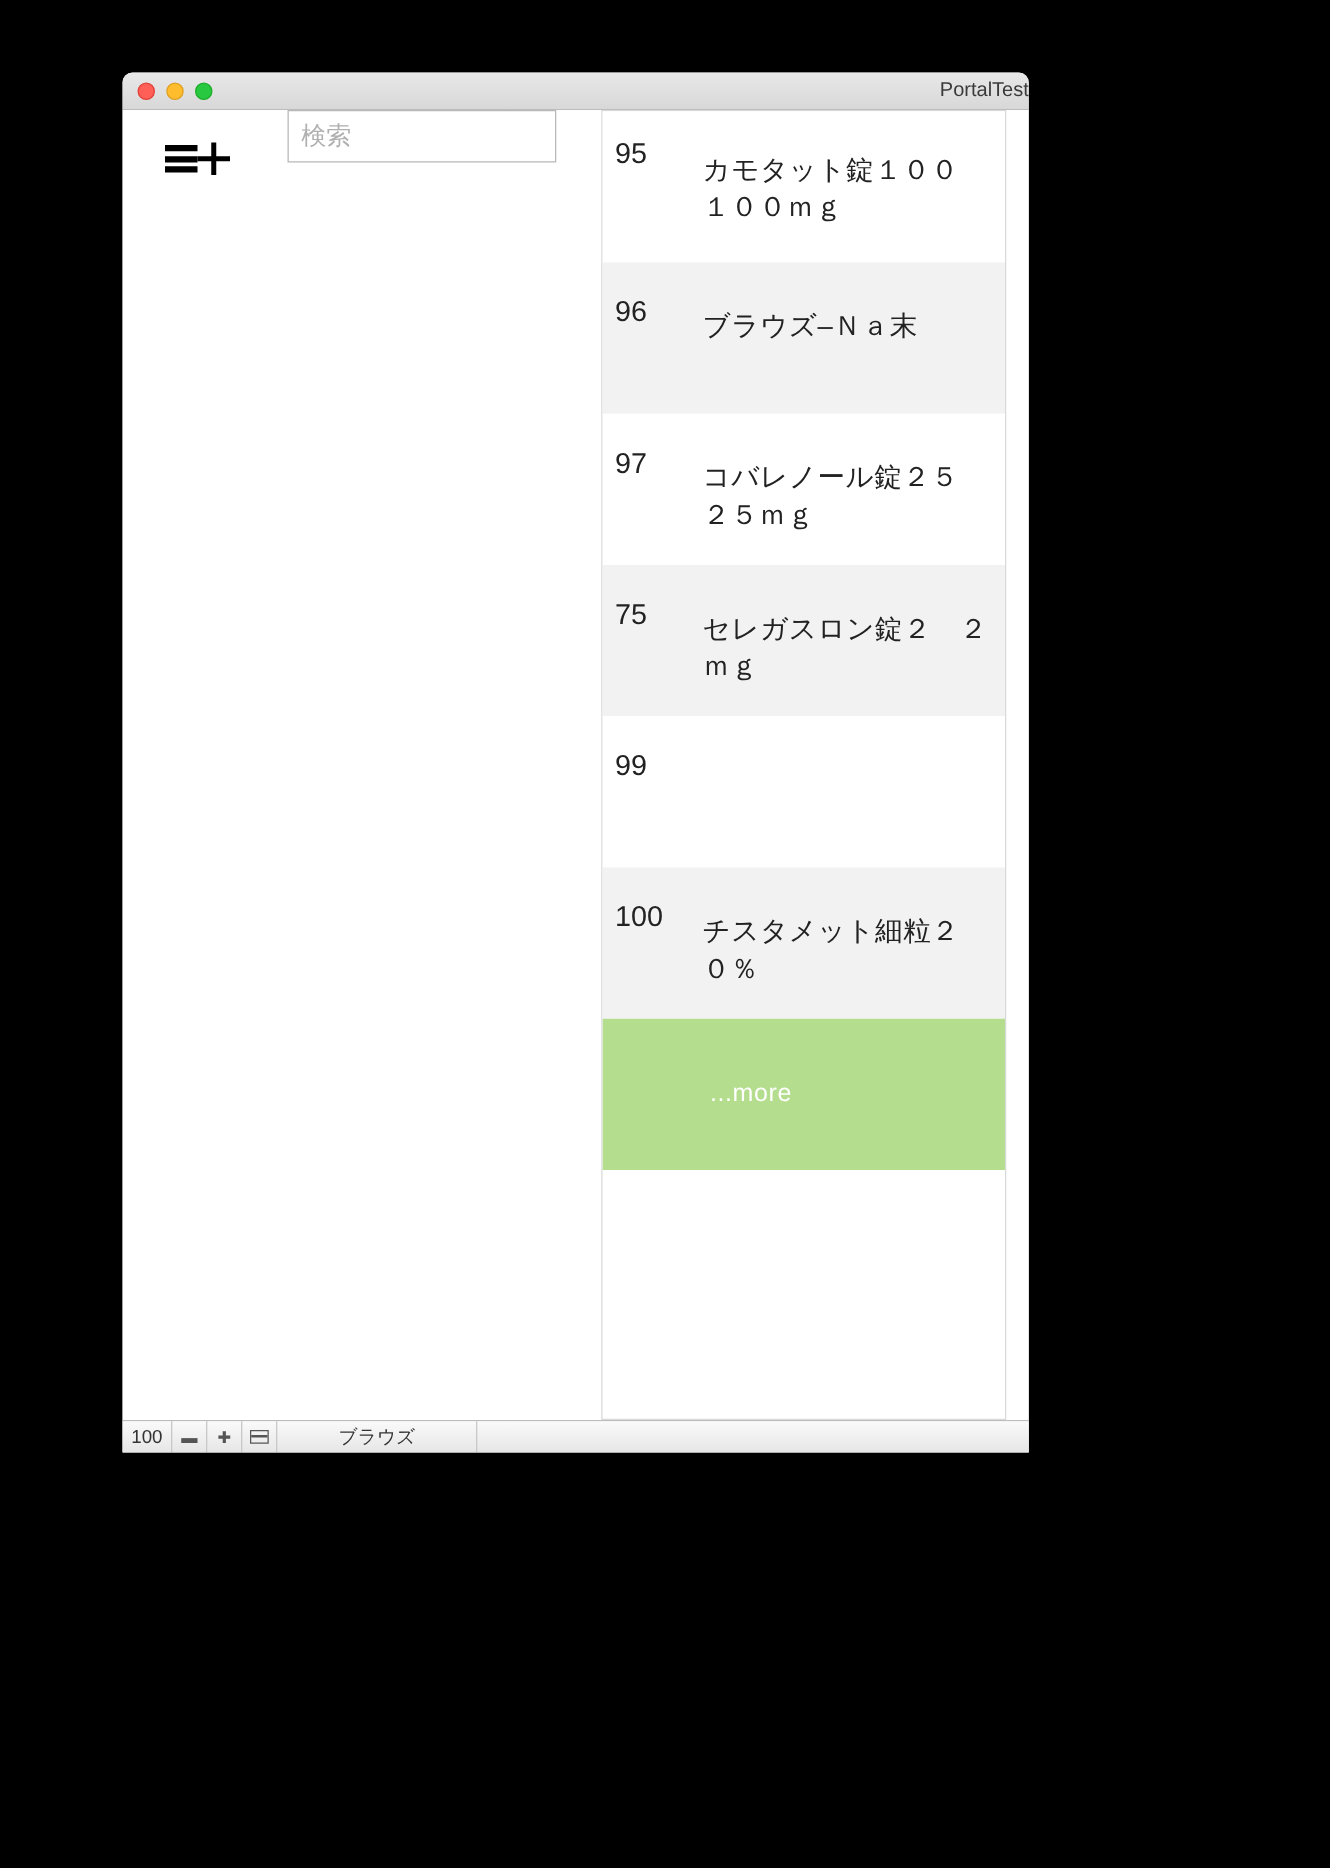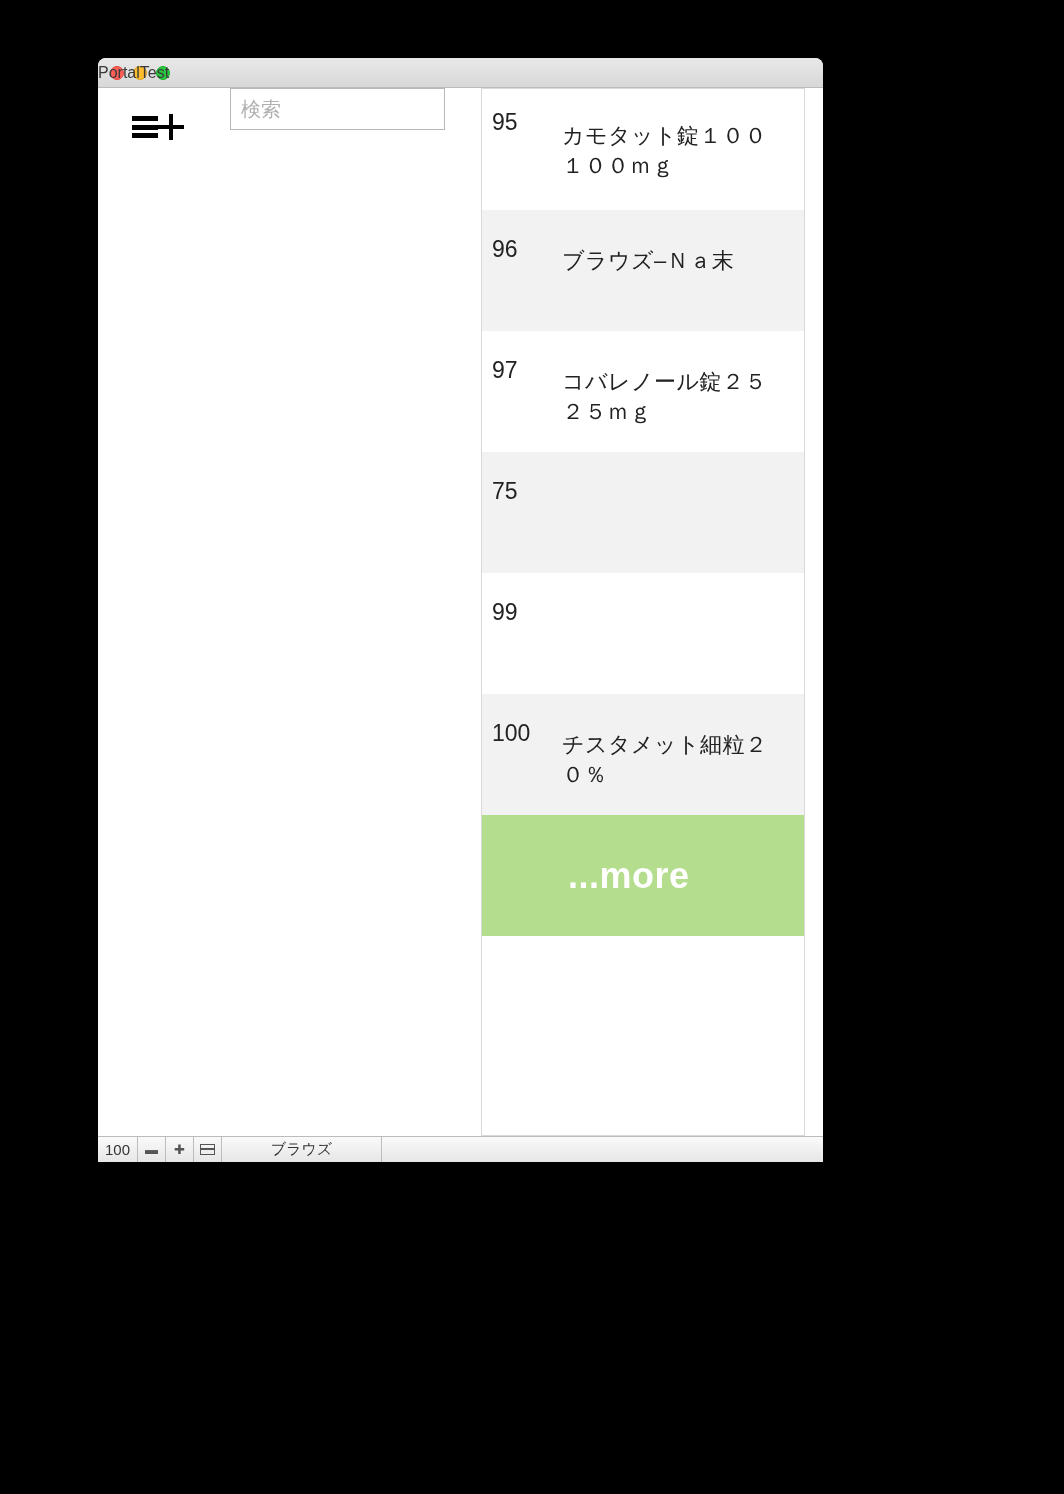--- a/index.html
+++ b/index.html
@@ -37,21 +37,21 @@
       gap: 9px;
       padding-left: 12px;
     }
     .dot { width: 14px; height: 14px; border-radius: 50%; }
     .dot.red { background: #ff5f57; border: 0.5px solid #e14138; }
     .dot.yellow { background: #ffbd2e; border: 0.5px solid #dfa022; }
     .dot.green { background: #28c940; border: 0.5px solid #1dad2a; }
     .title {
       position: absolute;
       left: 0; right: 0;
-      text-align: left;
+      text-align: right;
       font-size: 16px;
       color: #3a3a3a;
       pointer-events: none;
     }
     .content {
       flex: 1 1 auto;
       background: #fff;
       display: flex;
       flex-direction: row;
       overflow: hidden;
@@ -116,22 +116,22 @@
     .row .idx { align-self: flex-start; padding-top: 26px; }
     .row .name { align-self: flex-start; padding-top: 36px; }
     .row.r0 .idx{padding-top:20px;} .row.r0 .name{padding-top:32px;}
     .more {
       height: 121px;
       background: #b4dd8e;
       display: flex;
       align-items: center;
       padding-left: 86px;
       color: #fff;
-      font-size: 36px;
-      font-weight: 700;
+      font-size: 20px;
+      font-weight: 400;
       letter-spacing: 0.5px;
       cursor: pointer;
     }
     .statusbar {
       height: 26px;
       background: #f0f0f0;
       border-top: 1px solid #bcbcbc;
       display: flex;
       align-items: stretch;
       font-size: 15px;
@@ -190,20 +190,21 @@
       <div class="row">
         <div class="idx">96</div>
         <div class="name">ブラウズ–Ｎａ末</div>
       </div>
       <div class="row">
         <div class="idx">97</div>
         <div class="name">コバレノール錠２５　２５ｍｇ</div>
       </div>
       <div class="row">
         <div class="idx">75</div>
+        <div class="name">セレガスロン錠２　２ｍｇ</div>
       </div>
       <div class="row">
         <div class="idx">99</div>
       </div>
       <div class="row">
         <div class="idx">100</div>
         <div class="name">チスタメット細粒２０％</div>
       </div>
       <div class="more">
         <span>...more</span>

